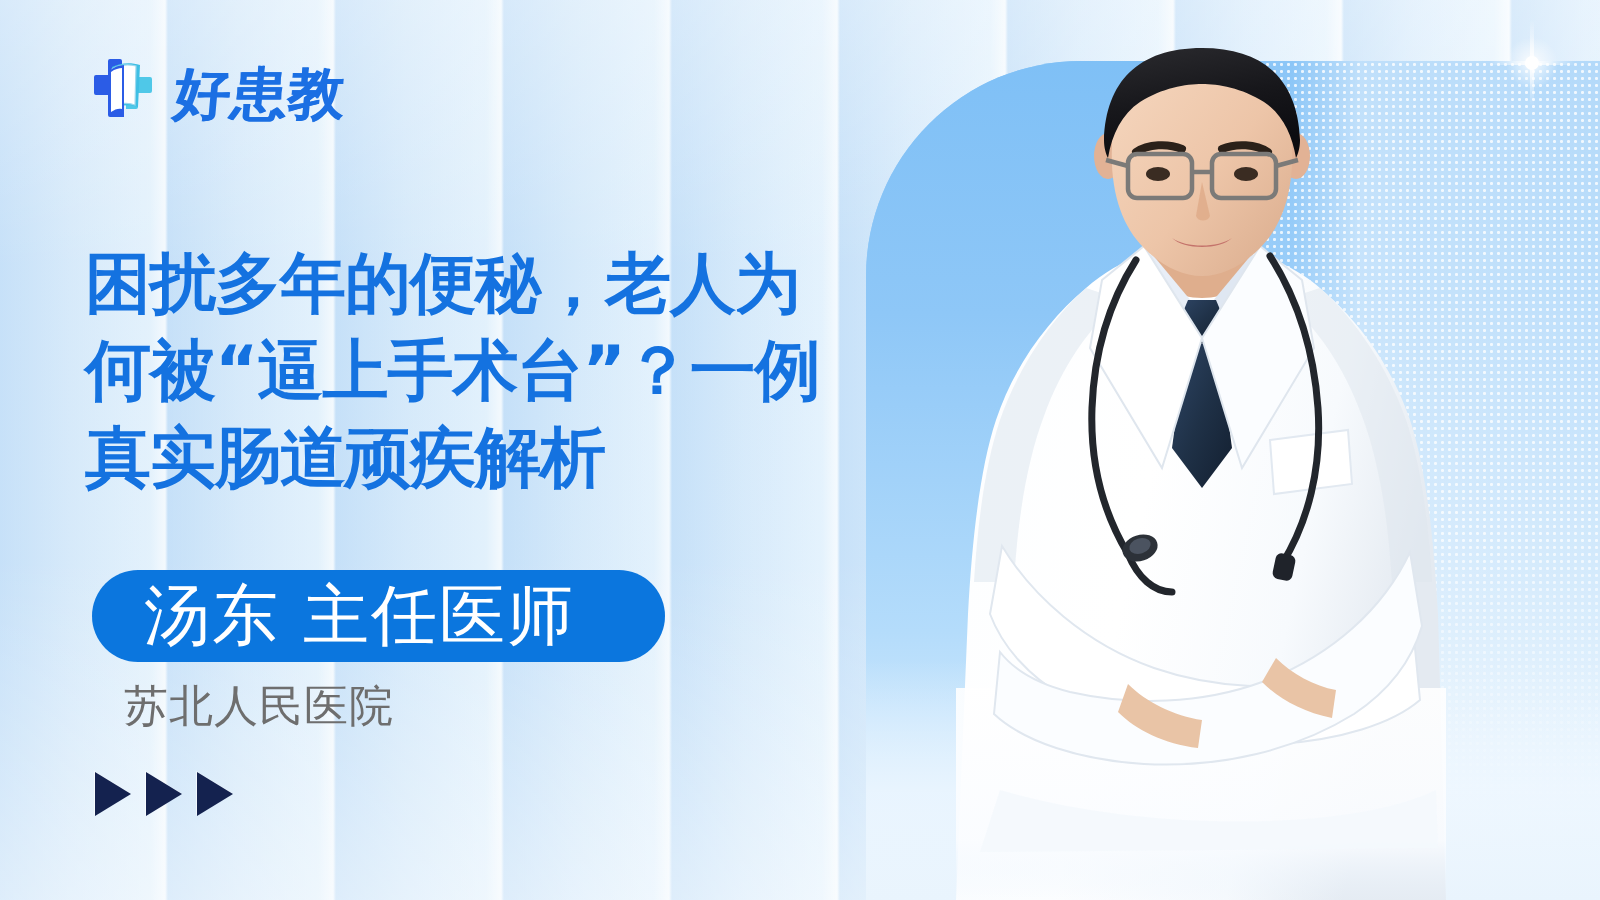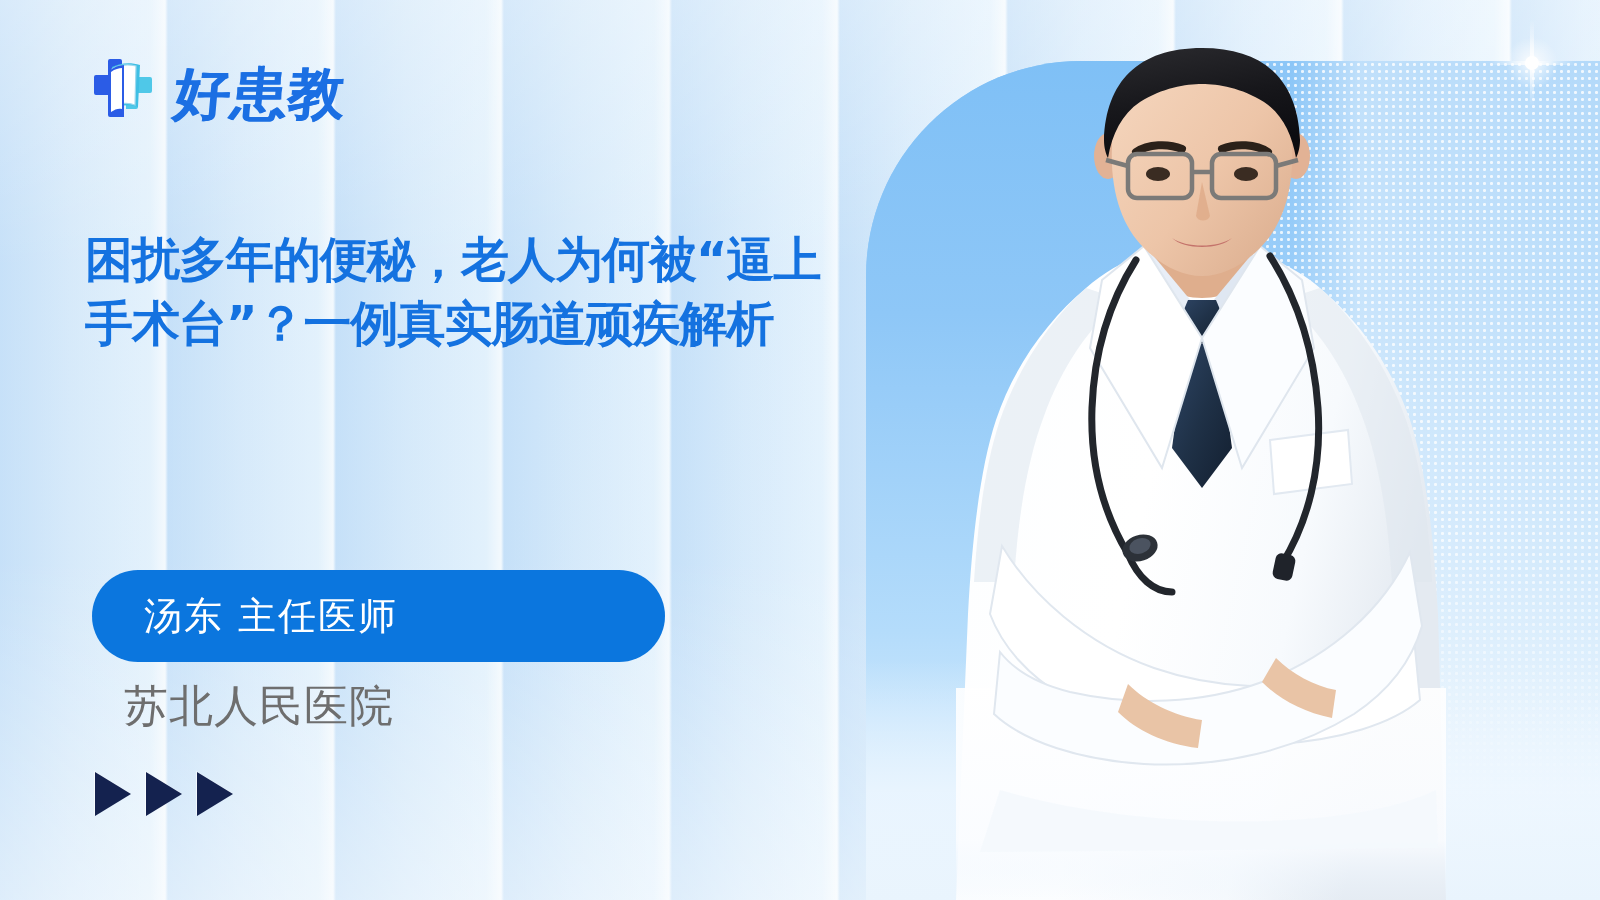--- a/index.html
+++ b/index.html
@@ -81,36 +81,36 @@
     font-size:56px;font-weight:700;letter-spacing:1px;
     color:#1b6fe3;line-height:1;
     font-family:"DejaVu Sans","Liberation Sans",sans-serif;
     transform:skewX(-5deg);
     text-shadow:1px 0 0 #1b6fe3;
   }
 
   
   .headline{
     position:absolute;left:85px;top:196px;width:770px;
-    font-size:48px;font-weight:700;line-height:1.32;
+    font-size:66px;font-weight:700;line-height:1.32;
     color:#1472e0;letter-spacing:-1px;
     font-family:"DejaVu Sans","Liberation Sans",sans-serif;
   }
 
   
   .name-pill{
     position:absolute;left:92px;top:570px;
     min-width:573px;height:92px;
     box-sizing:border-box;
     display:flex;align-items:center;
     padding:0 52px;
     background:#0b76de;
     border-radius:46px;
     color:#ffffff;
-    font-size:38px;font-weight:400;letter-spacing:2px;
+    font-size:66px;font-weight:400;letter-spacing:2px;
     white-space:nowrap;
     font-family:"DejaVu Sans","Liberation Sans",sans-serif;
   }
 
   
   .hospital{
     position:absolute;left:92px;top:684px;
     font-size:44px;color:#6e6e6e;letter-spacing:1px;line-height:1;
     font-family:"DejaVu Sans","Liberation Sans",sans-serif;
     margin-left:32px;

